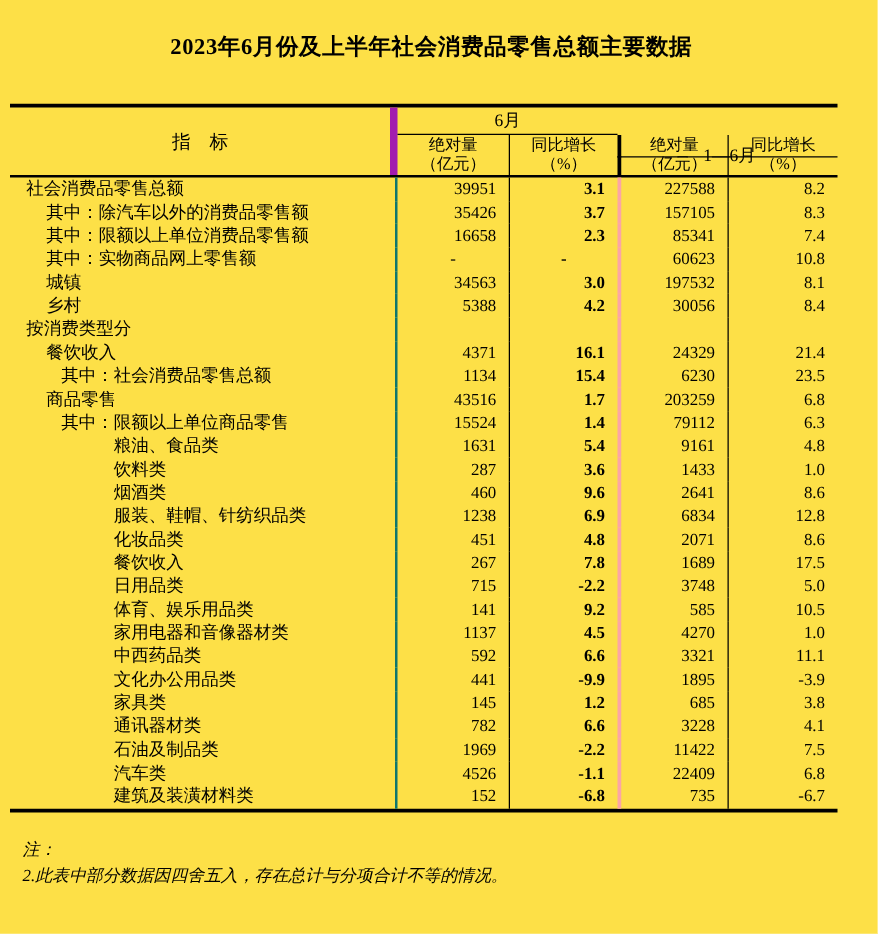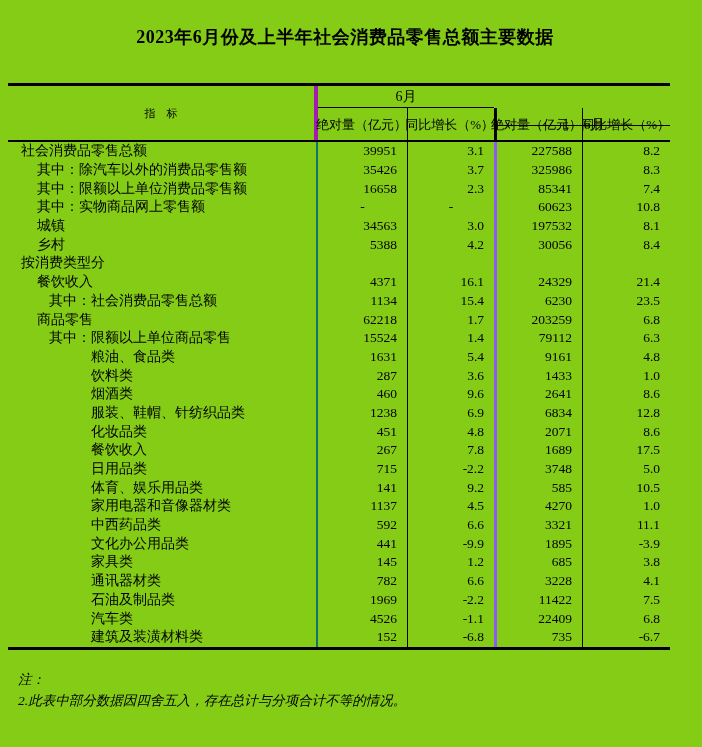--- a/index.html
+++ b/index.html
@@ -4,21 +4,21 @@
 <style>
   * { margin: 0; padding: 0; box-sizing: border-box; }
   html, body { background: #ffffff; }
   body {
     width: 702px; height: 747px;
     position: relative;
     font-family: "Liberation Serif", serif;
     color: #000000;
     overflow: hidden;
   }
-  .page { position: absolute; inset: 0; background: #84cc16; }
+  .page { position: absolute; inset: 0; background: #fde047; }
 
   .title {
     position: absolute; top: 25px; left: 0; width: 690px;
     text-align: center;
     font-size: 18px; font-weight: bold;
     letter-spacing: 0.5px;
     white-space: nowrap;
   }
 
   .table {
@@ -29,35 +29,35 @@
 
   .thead {
     display: grid;
     grid-template-columns: 310px 89px 87px 88px 88px;
     grid-template-rows: 22px 32px;
     border-bottom: 2px solid #000;
   }
   .cell { min-width: 0; }
   .indicator-cell {
     grid-row: 1 / 3; grid-column: 1;
-    border-right: 4px solid #a21caf;
+    border-right: 6px solid #a21caf;
     display: flex; align-items: center; justify-content: center;
-    font-size: 11px;
+    font-size: 15px;
     text-align: right;
   }
   .group-cell {
     display: flex; align-items: center; justify-content: center;
     font-size: 14px;
     border-bottom: 1.5px solid #000;
   }
   .g-june { grid-row: 1; grid-column: 2 / 4; font-family: Liberation Serif, serif; }
   .g-h1   { grid-row: 1; grid-column: 4 / 6; border-left: 3px solid #000; margin-top: 39px; }
   .sub-cell {
     grid-row: 2;
-    display: flex; flex-direction: row; align-items: center; justify-content: flex-end;
+    display: flex; flex-direction: column; align-items: center; justify-content: flex-start;
     font-size: 13px; line-height: 15px;
     white-space: nowrap;
   }
   .s1 { grid-column: 2; }
   .s2 { grid-column: 3; border-left: 1.5px solid #000; }
   .s3 { grid-column: 4; border-left: 3px solid #000; }
   .s4 { grid-column: 5; border-left: 1.5px solid #000; }
 
   .row {
     display: grid;
@@ -72,22 +72,22 @@
   }
   .indent-0 { padding-left: 13px; }
   .indent-1 { padding-left: 29px; }
   .indent-2 { padding-left: 41px; }
   .indent-3 { padding-left: 83px; }
   .num-cell {
     display: flex; align-items: center; justify-content: flex-end;
     padding-right: 10px;
     font-size: 13.5px;
   }
-  .num-cell.c2 { border-left: 1.5px solid #000; }
-  .num-cell.c3 { border-left: 3px solid #8b5cf6; }
+  .num-cell.c2 { border-left: 1.5px solid #000; font-weight: bold; }
+  .num-cell.c3 { border-left: 3px solid #fca5a5; }
   .num-cell.c4 { border-left: 1.5px solid #000; }
   .num-cell.dash { justify-content: center; padding-right: 0; }
 
   .notes {
     position: absolute; left: 18px; top: 669px; width: 660px;
     font-style: italic;
     font-size: 13.5px;
   }
   .note-heading { height: 21px; line-height: 21px; }
   .note { height: 21px; line-height: 21px; }
@@ -127,21 +127,21 @@
           <div class="cell label-cell indent-0">社会消费品零售总额</div>
           <div class="cell num-cell c1">39951</div>
           <div class="cell num-cell c2">3.1</div>
           <div class="cell num-cell c3">227588</div>
           <div class="cell num-cell c4">8.2</div>
         </div>
         <div class="row">
           <div class="cell label-cell indent-1">其中：除汽车以外的消费品零售额</div>
           <div class="cell num-cell c1">35426</div>
           <div class="cell num-cell c2">3.7</div>
-          <div class="cell num-cell c3">325986</div>
+          <div class="cell num-cell c3">157105</div>
           <div class="cell num-cell c4">8.3</div>
         </div>
         <div class="row">
           <div class="cell label-cell indent-1">其中：限额以上单位消费品零售额</div>
           <div class="cell num-cell c1">16658</div>
           <div class="cell num-cell c2">2.3</div>
           <div class="cell num-cell c3">85341</div>
           <div class="cell num-cell c4">7.4</div>
         </div>
         <div class="row">
@@ -181,21 +181,21 @@
         </div>
         <div class="row">
           <div class="cell label-cell indent-2">其中：社会消费品零售总额</div>
           <div class="cell num-cell c1">1134</div>
           <div class="cell num-cell c2">15.4</div>
           <div class="cell num-cell c3">6230</div>
           <div class="cell num-cell c4">23.5</div>
         </div>
         <div class="row">
           <div class="cell label-cell indent-1">商品零售</div>
-          <div class="cell num-cell c1">62218</div>
+          <div class="cell num-cell c1">43516</div>
           <div class="cell num-cell c2">1.7</div>
           <div class="cell num-cell c3">203259</div>
           <div class="cell num-cell c4">6.8</div>
         </div>
         <div class="row">
           <div class="cell label-cell indent-2">其中：限额以上单位商品零售</div>
           <div class="cell num-cell c1">15524</div>
           <div class="cell num-cell c2">1.4</div>
           <div class="cell num-cell c3">79112</div>
           <div class="cell num-cell c4">6.3</div>

